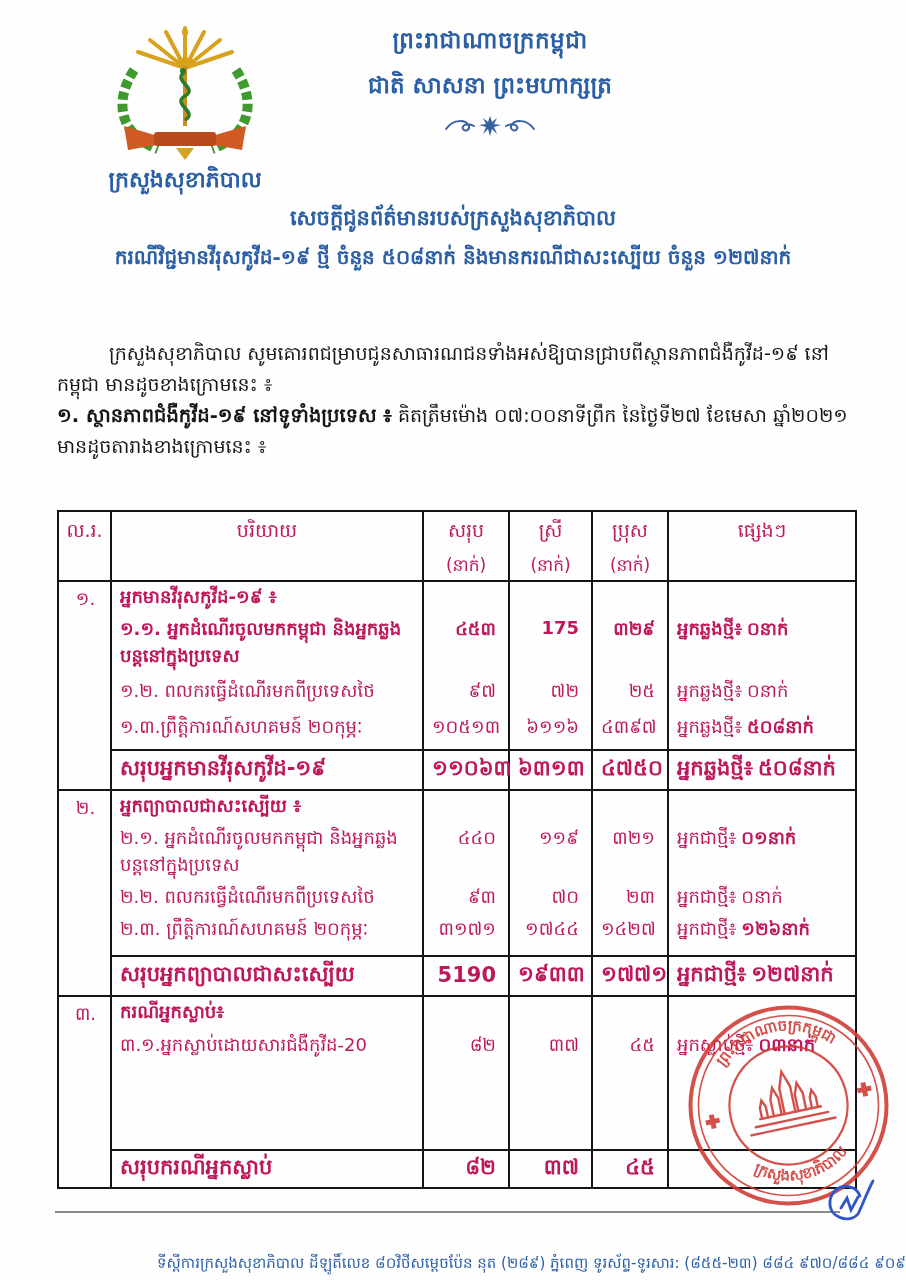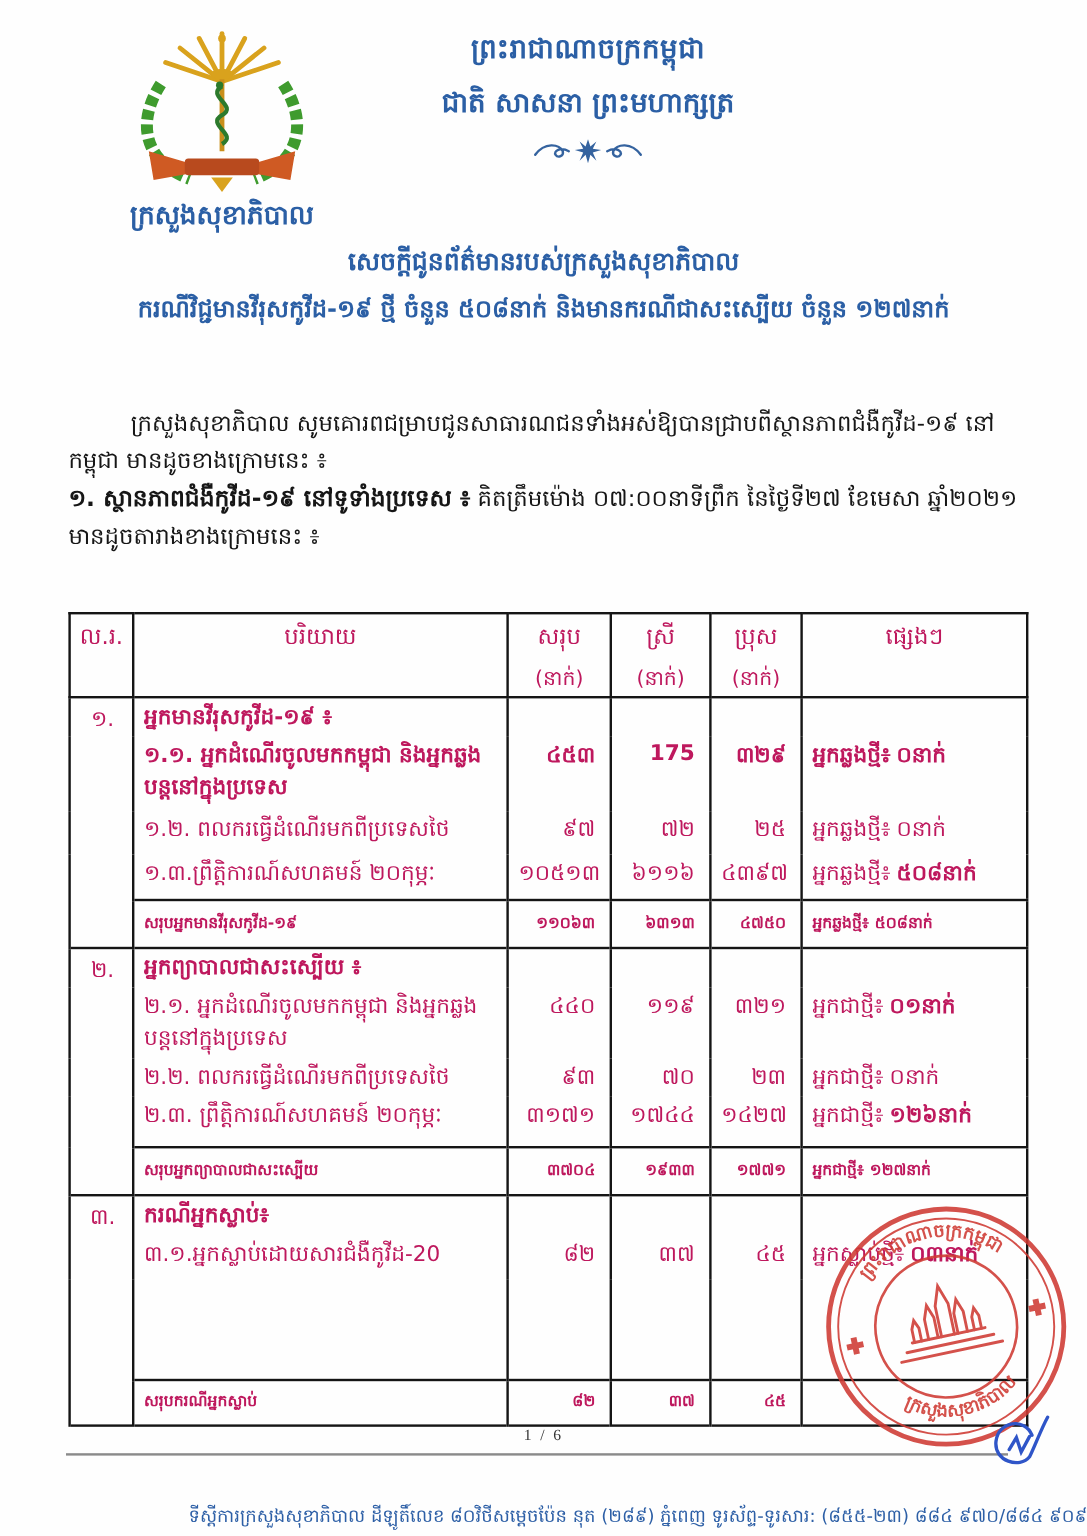--- a/index.html
+++ b/index.html
@@ -35,21 +35,21 @@
   .covid-table, .covid-table th{border:2.4px solid #151515;}
   .covid-table th{font-weight:normal; font-size:19px; vertical-align:top; padding-top:6px; text-align:center;}
   .covid-table th .unit{display:block; font-size:17px; margin-top:8px;}
   .covid-table td{border-left:2px solid #151515; vertical-align:top; padding:3px 6px 2px 8px;}
   tr.sec-start td{border-top:2.4px solid #151515;}
   tr.summary td{border-top:2px solid #151515;}
   td.no-cell{text-align:center; padding-top:5px; font-size:18px;}
   td.num{text-align:right; padding-right:12px;}
   td.others{padding-left:8px;}
   .sec-title{font-weight:bold;}
-  tr.summary td{font-weight:bold; font-size:13px; vertical-align:middle; padding-top:0;}
+  tr.summary td{font-weight:bold; font-size:21px; vertical-align:middle; padding-top:0;}
   .b{font-weight:bold;text-align:center;}
   .ov{margin-left:5px;}
   
   tr.h-hdr{height:58px;} tr.h-30{height:30px;} tr.h-62{height:62px;font-weight:bold;} tr.h-36{height:36px;}
   tr.h-38{height:38px;} tr.h-40{height:40px;} tr.h-32{height:32px;} tr.h-58{height:58px;}
   tr.h-42{height:42px;} tr.h-34{height:34px;} tr.h-84{height:84px;}
   
   .stamp{position:absolute; left:686px; top:1003px; width:205px; height:205px; z-index:5;
          pointer-events:none; opacity:.88;}
   .signature{position:absolute; left:820px; top:1176px; width:62px; height:58px; z-index:6;}
@@ -197,21 +197,21 @@
     </tr>
     <tr class="h-42">
       <td>២.៣. ព្រឹត្តិការណ៍សហគមន៍ ២០កុម្ភៈ</td>
       <td class="num">៣១៧១</td>
       <td class="num">១៧៤៤</td>
       <td class="num">១៤២៧</td>
       <td class="others"><span>អ្នកជាថ្មី៖</span><span class="ov b">១២៦នាក់</span></td>
     </tr>
     <tr class="summary h-40">
       <td>សរុបអ្នកព្យាបាលជាសះស្បើយ</td>
-      <td class="num">៣៧០៤</td>
+      <td class="num">5190</td>
       <td class="num">១៩៣៣</td>
       <td class="num">១៧៧១</td>
       <td class="others"><span>អ្នកជាថ្មី៖</span><span class="ov b">១២៧នាក់</span></td>
     </tr>
 
     <tr class="sec-start h-34">
       <td class="no-cell" rowspan="4">៣.</td>
       <td class="sec-title">ករណីអ្នកស្លាប់៖</td>
       <td class="num"></td>
           <td class="num"></td>
@@ -278,17 +278,16 @@
       </g>
     </svg>
   </div>
 
   <div class="signature">
     <svg width="62" height="58" viewBox="0 0 62 58">
       <path d="M40,20 C34,5 12,8 10,25 C8,42 30,48 38,38 M21,32 L27,22 L31,34 L38,21 M38,38 C42,30 48,14 53,5" stroke="#2f55c8" stroke-width="2.8" fill="none" stroke-linecap="round"></path>
     </svg>
   </div>
 
-  <div class="page-number">1 / 6</div>
   <div class="footer-rule"></div>
   <div class="footer-address">ទីស្តីការក្រសួងសុខាភិបាល ដីឡូតិ៍លេខ ៨០វិថីសម្តេចប៉ែន នុត (២៨៩) ភ្នំពេញ ទូរស័ព្ទ-ទូរសារ: (៨៥៥-២៣) ៨៨៤ ៩៧០/៨៨៤ ៩០៩</div>
 
 </div>
 
 </body></html>

